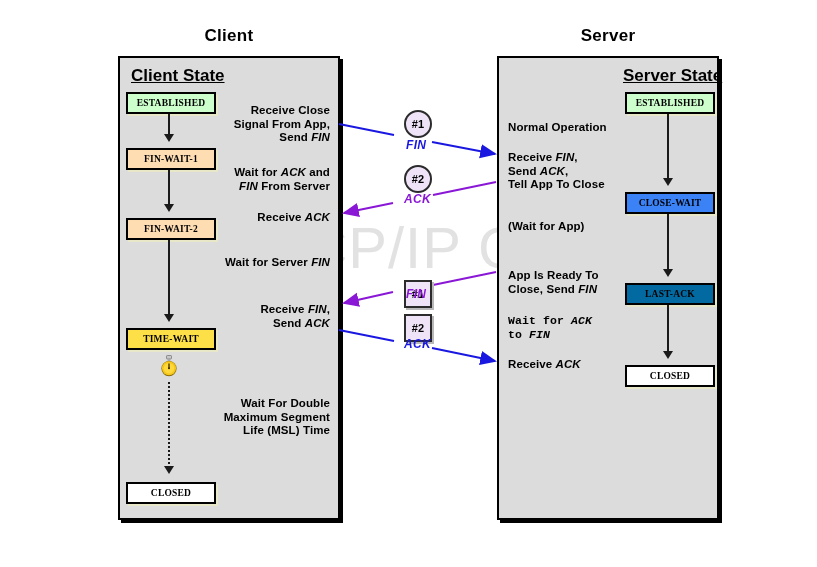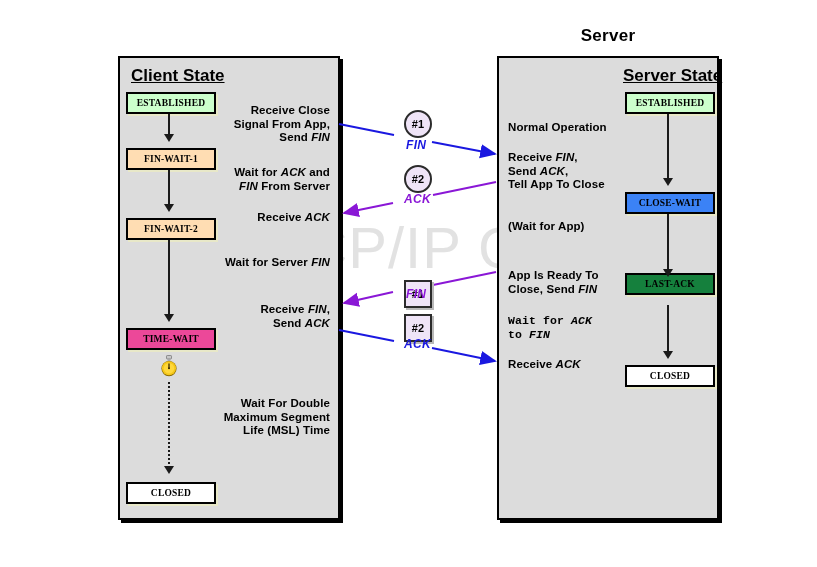--- a/index.html
+++ b/index.html
@@ -69,32 +69,33 @@
   
   .watch{position:absolute;width:20px;height:22px;}
 </style>
 </head>
 <body>
 
 <div id="stage">
 
   <div class="watermark" style="color: rgb(226, 226, 226);">The TCP/IP Guide</div>
 
+  <div class="coltitle" id="title-client">Client</div>
   <div class="coltitle" id="title-server">Server</div>
 
   <div class="panel" id="panel-client"></div>
   <div class="panel" id="panel-server"></div>
 
   <div class="panel-head" id="head-client">Client State</div>
   <div class="panel-head" id="head-server">Server State</div>
 
   <div class="statebox" style="left: 126px; top: 92px; width: 86px; background: rgb(204, 255, 204);">ESTABLISHED</div>
   <div class="statebox" style="left: 126px; top: 148px; width: 86px; background: rgb(255, 221, 179);">FIN-WAIT-1</div>
   <div class="statebox" style="left: 126px; top: 218px; width: 86px; background: rgb(255, 221, 179);">FIN-WAIT-2</div>
-  <div class="statebox" style="left: 126px; top: 328px; width: 86px; background: #ec4899;">TIME-WAIT</div>
+  <div class="statebox" style="left: 126px; top: 328px; width: 86px; background: #fde047;">TIME-WAIT</div>
   <div class="statebox" style="left: 126px; top: 482px; width: 86px; background: rgb(255, 255, 255);">CLOSED</div>
 
   <div class="vline" style="left:168px;top:114px;height:22px;"></div>
   <div class="vhead" style="left:164px;top:134px;"></div>
 
   <div class="vline" style="left:168px;top:170px;height:36px;"></div>
   <div class="vhead" style="left:164px;top:204px;"></div>
 
   <div class="vline" style="left:168px;top:240px;height:76px;"></div>
   <div class="vhead" style="left:164px;top:314px;"></div>
@@ -126,21 +127,21 @@
   </div>
   <div class="desc r" style="left:200px;top:303px;width:130px;">
     <span>Receive <i>FIN</i>,<br>Send <i>ACK</i></span>
   </div>
   <div class="desc r" style="left:190px;top:397px;width:140px;">
     <span>Wait For Double<br>Maximum Segment<br>Life (MSL) Time</span>
   </div>
 
   <div class="statebox" style="left: 625px; top: 92px; width: 86px; background: rgb(204, 255, 204);">ESTABLISHED</div>
   <div class="statebox" style="left: 625px; top: 192px; width: 86px; background: #3b82f6;">CLOSE-WAIT</div>
-  <div class="statebox" style="left: 625px; top: 273px; width: 86px; background: #15803d;">LAST-ACK</div>
+  <div class="statebox" style="left: 625px; top: 283px; width: 86px; background: #0369a1;">LAST-ACK</div>
   <div class="statebox" style="left: 625px; top: 365px; width: 86px; background: rgb(255, 255, 255);">CLOSED</div>
 
   <div class="vline" style="left:667px;top:114px;height:66px;"></div>
   <div class="vhead" style="left:663px;top:178px;"></div>
 
   <div class="vline" style="left:667px;top:214px;height:57px;"></div>
   <div class="vhead" style="left:663px;top:269px;"></div>
 
   <div class="vline" style="left:667px;top:305px;height:48px;"></div>
   <div class="vhead" style="left:663px;top:351px;"></div>

